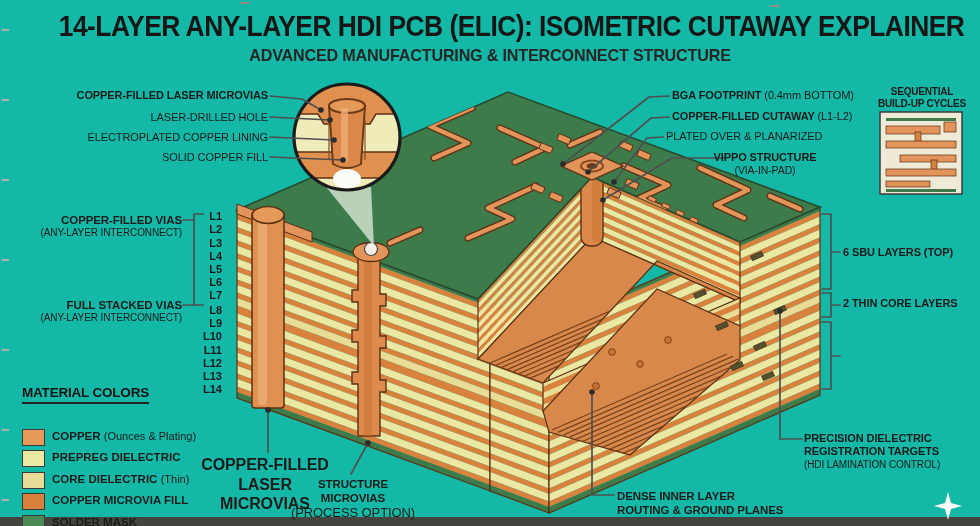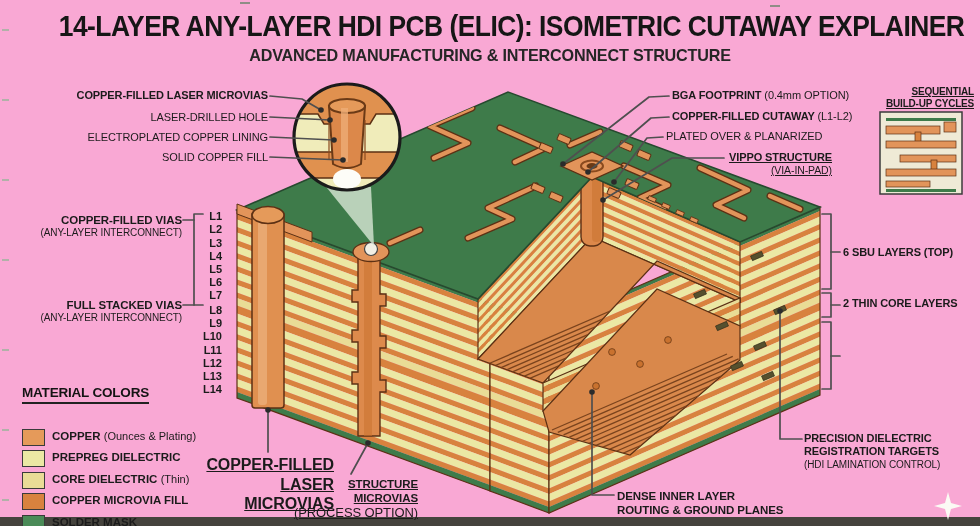--- a/index.html
+++ b/index.html
@@ -1,24 +1,24 @@
 <!DOCTYPE html>
 <html><head>
 <meta charset="utf-8">
 <style>
   html,body{margin:0;padding:0;background:#b9b8b3;}
-  #stage{position:relative;width:980px;height:526px;background:#f9a8d4;overflow:hidden;
+  #stage{position:relative;width:980px;height:526px;background:#14b8a6;overflow:hidden;
          font-family:"Liberation Sans",sans-serif;}
   #art{position:absolute;left:0;top:0;}
   .lab{position:absolute;font:700 11px/1.22 "Liberation Sans",sans-serif;color:#1b1b1b;
        white-space:nowrap;letter-spacing:-.1px;}
   .reg{font-weight:400;}
   .sub{font-weight:400;font-size:10px;}
   .rt{text-align:right;}
-  .ctr{text-align:right;white-space:normal;text-decoration:underline;}
+  .ctr{text-align:center;white-space:normal;}
   #title{position:absolute;top:9px;left:0;width:980px;text-align:center;
          font-size:30px;font-weight:800;letter-spacing:-.6px;color:#161616;
          transform:scaleX(.88);transform-origin:50% 0;white-space:nowrap;}
   #subtitle{position:absolute;top:46px;left:0;width:980px;text-align:center;
          font-size:17px;font-weight:700;letter-spacing:-.2px;color:#262626;
          transform:scaleX(.95);transform-origin:50% 0;}
   #legend{position:absolute;left:22px;top:383px;}
   #legend-head{font-size:13.5px;font-weight:800;color:#141414;border-bottom:2px solid #222;
          padding-bottom:2px;display:inline-block;letter-spacing:-.2px;}
   .leg-item{position:absolute;left:0;height:17px;}
@@ -370,21 +370,21 @@
       <div class="lay" style="top: 305px;">L8</div>
       <div class="lay" style="top: 318px;">L9</div>
       <div class="lay" style="top: 331px;">L10</div>
       <div class="lay" style="top: 345px;">L11</div>
       <div class="lay" style="top: 358px;">L12</div>
       <div class="lay" style="top: 371px;">L13</div>
       <div class="lay" style="top: 384px;">L14</div>
     </div>
 
   <div class="lab" style="left:672px;top:89px;">
-    <span>BGA FOOTPRINT</span> <span class="reg">(0.4mm OPTION)</span></div>
+    <span>BGA FOOTPRINT</span> <span class="reg">(0.4mm BOTTOM)</span></div>
   <div class="lab" style="left:672px;top:110px;">
     <span>COPPER-FILLED CUTAWAY</span> <span class="reg">(L1-L2)</span></div>
   <div class="lab reg" style="left:666px;top:130px;">PLATED OVER &amp; PLANARIZED</div>
   <div class="lab ctr" style="left:698px;top:151px;width:134px;">
     <div>VIPPO STRUCTURE</div>
     <div class="reg" style="font-size:10.5px;">(VIA-IN-PAD)</div>
     </div>
   <div class="lab ctr" style="left:870px;top:86px;width:104px;font-size:10px;letter-spacing:-.2px;">
     <div>SEQUENTIAL</div>
     <div>BUILD-UP CYCLES</div>

